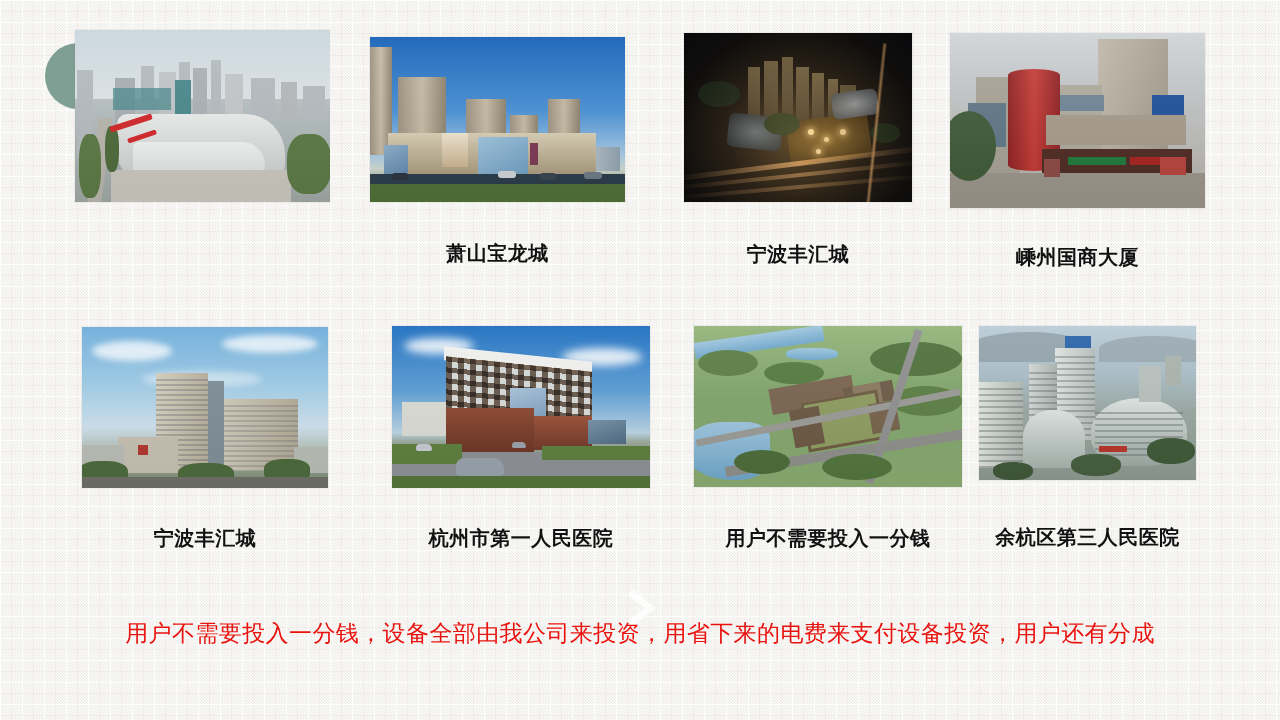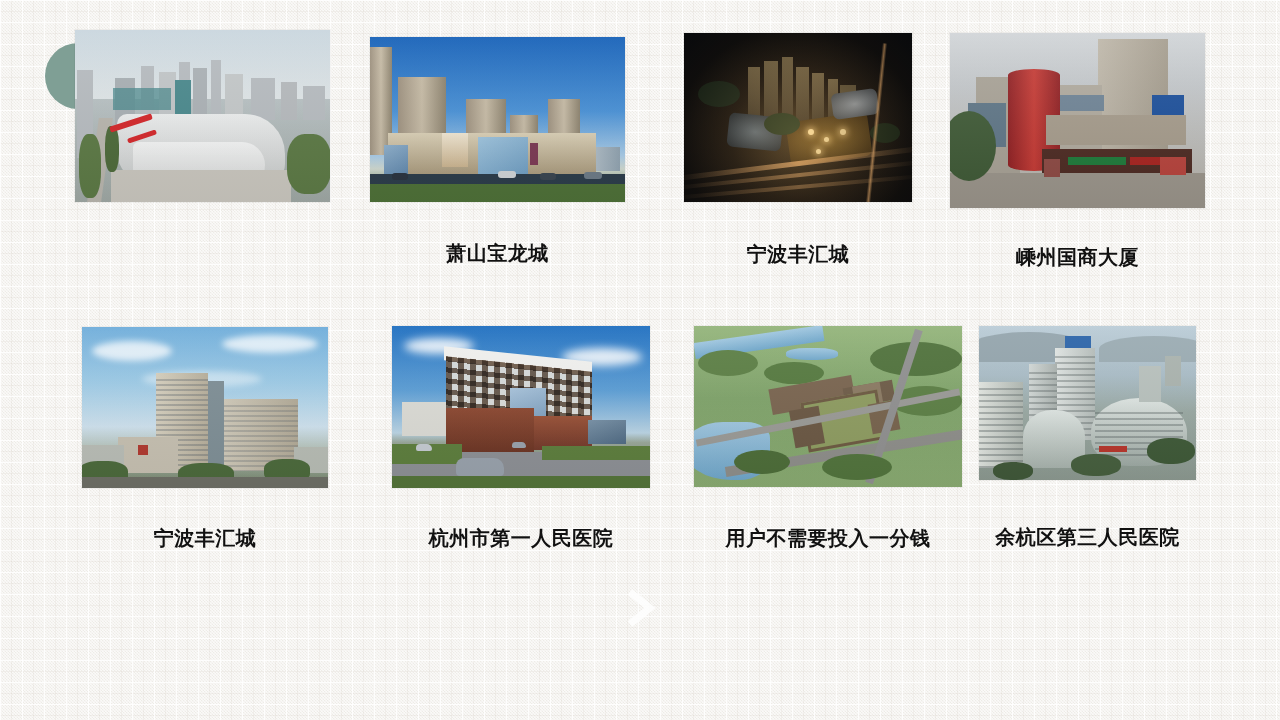--- a/index.html
+++ b/index.html
@@ -402,14 +402,15 @@
         <div class="veg" style="left:168px; top:112px; width:48px; height:26px; background:#3f5a38;"></div>
         <div class="veg" style="left:14px;  top:136px; width:40px; height:18px; background:#41593a;"></div>
         <div class="blue" style="left:120px; top:120px; width:28px; height:6px; background:#b8362c;"></div>
         <div class="layer" style="background:linear-gradient(rgba(255,255,255,.07),rgba(0,0,0,.06));"></div>
       </div>
       <div class="caption" style="top:198px;">余杭区第三人民医院</div>
     </div>
 
   </div>
 
+  <div id="bottom-note">用户不需要投入一分钱，设备全部由我公司来投资，用省下来的电费来支付设备投资，用户还有分成</div>
 
 </div>
 
 </body></html>

